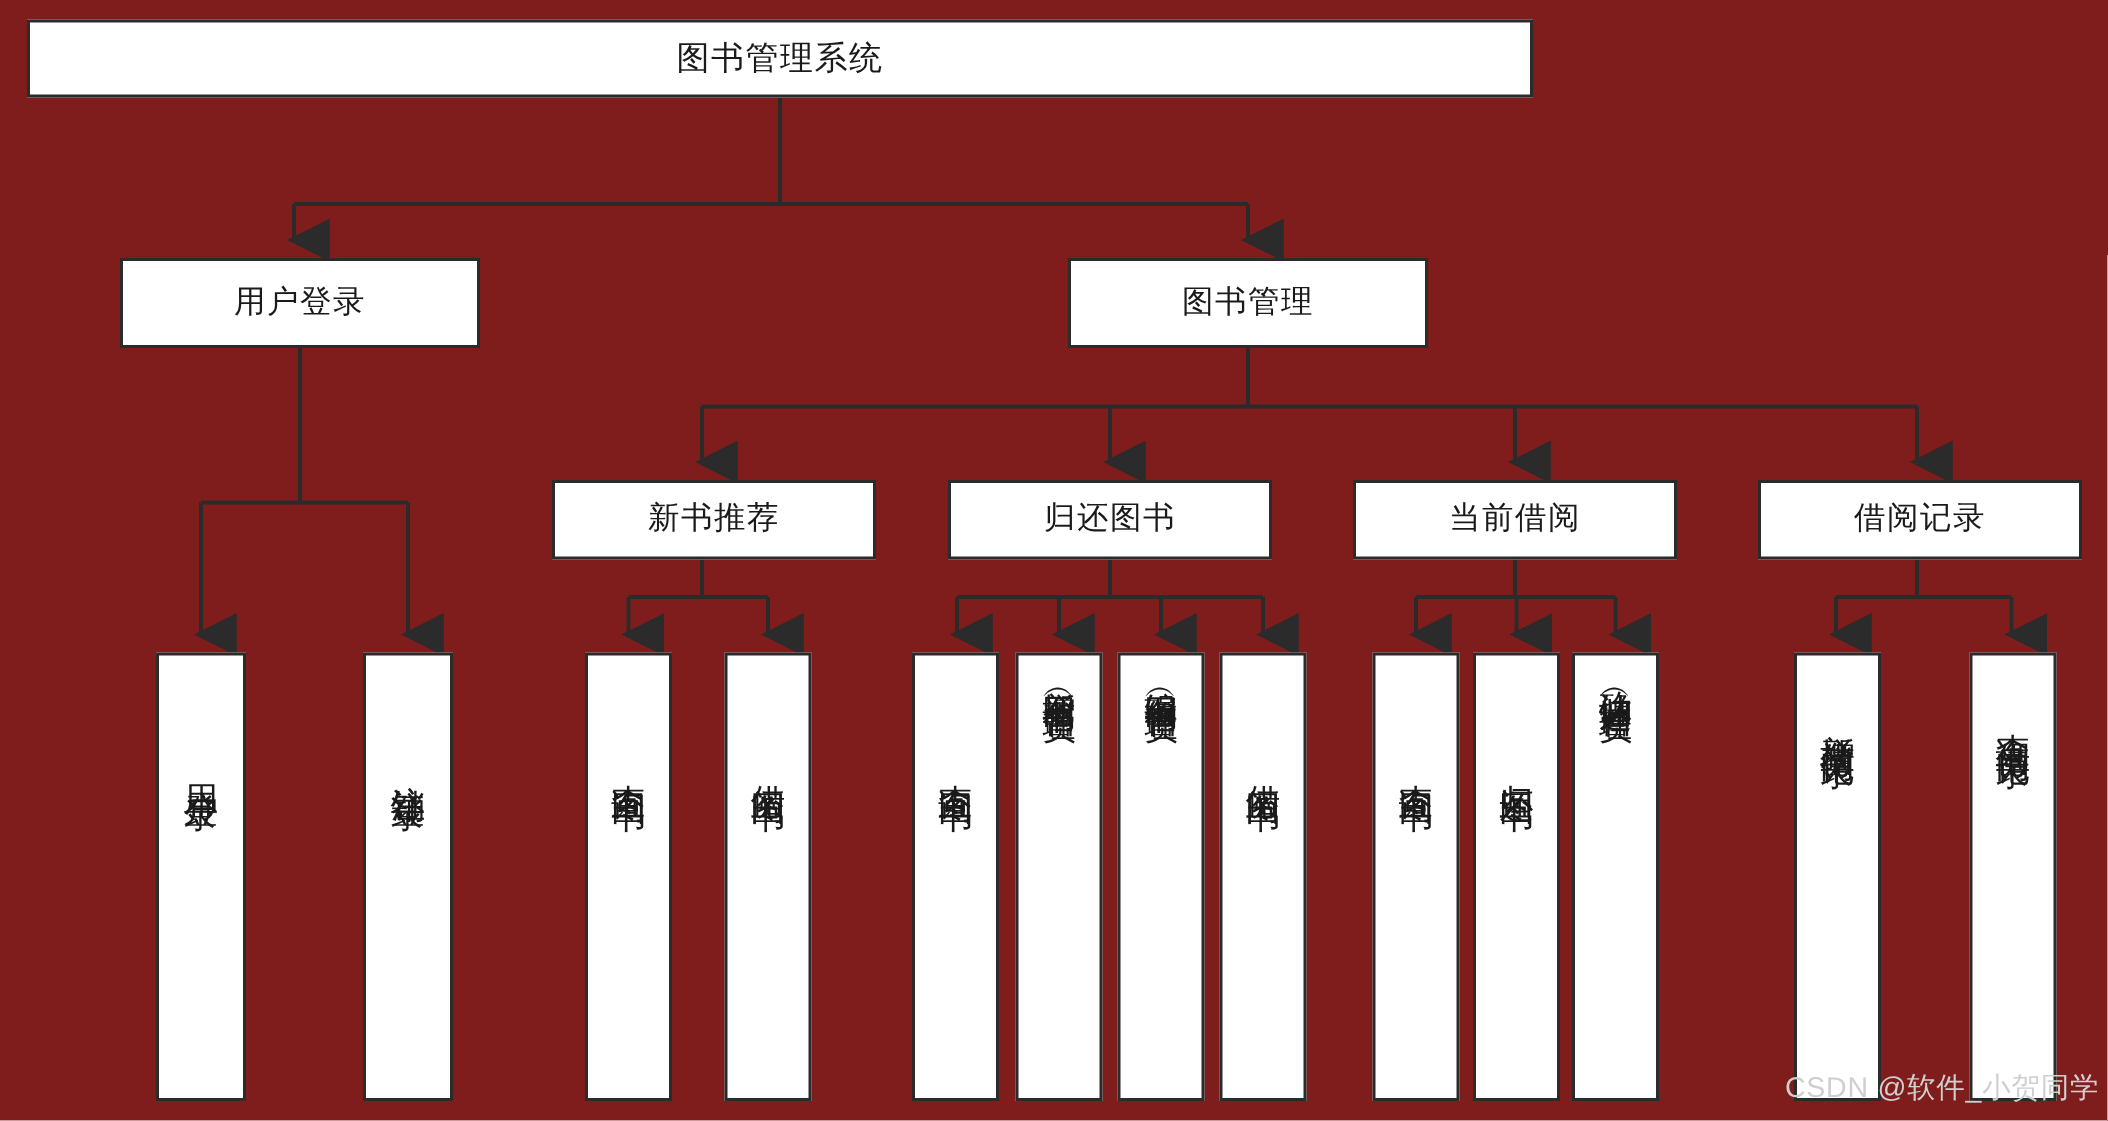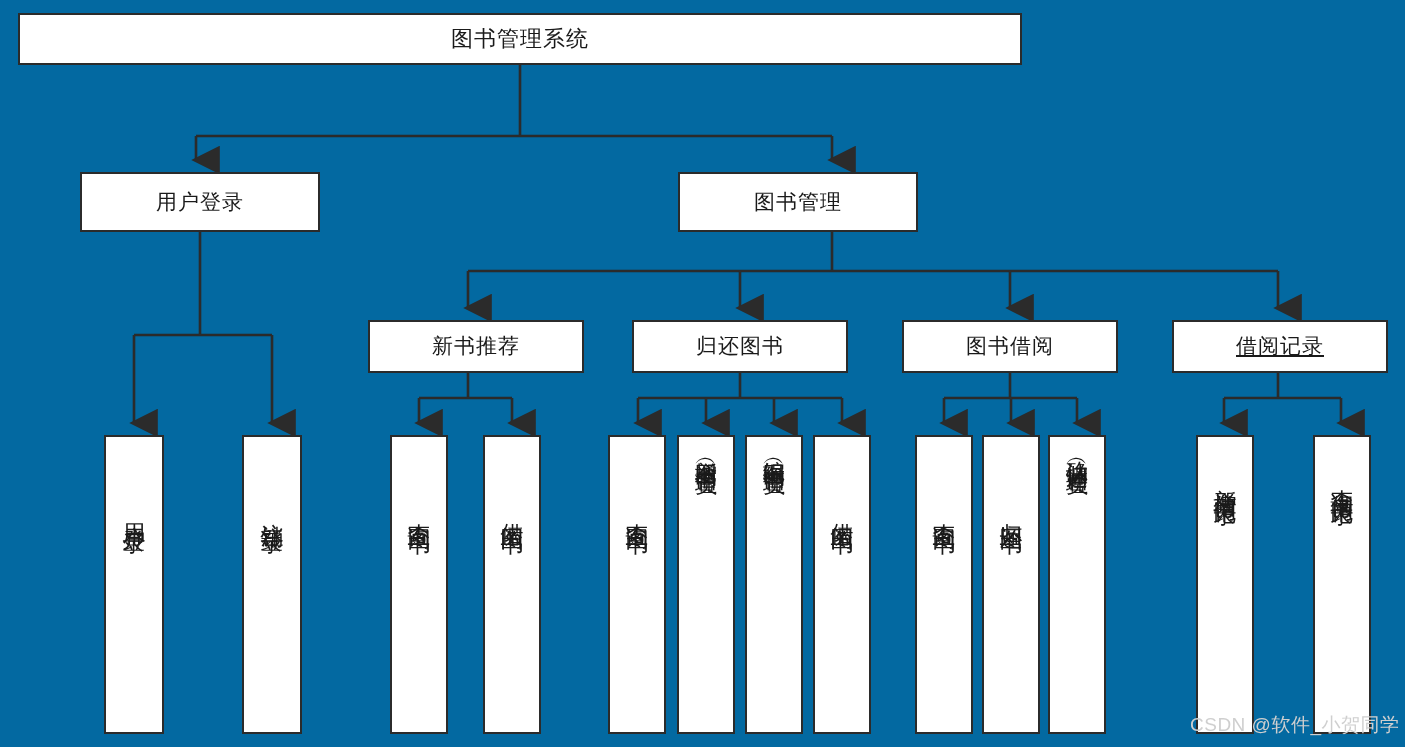--- a/index.html
+++ b/index.html
@@ -7,21 +7,21 @@
     padding: 0;
     background: #ffffff;
   }
   body {
     font-family: "Liberation Sans", "DejaVu Sans", sans-serif;
   }
   #canvas {
     position: relative;
     width: 1405px;
     height: 747px;
-    background: #0369a1;
+    background: #7f1d1d;
     overflow: hidden;
   }
   svg.edges {
     position: absolute;
     left: 0;
     top: 0;
     width: 1405px;
     height: 747px;
     pointer-events: none;
   }
@@ -130,34 +130,34 @@
     </g>
   </svg>
 
   <div class="node horizontal root" style="left:18px; top:13px; width:1004px; height:52px;">
     <span class="label">图书管理系统</span>
   </div>
 
   <div class="node horizontal" style="left:80px; top:172px; width:240px; height:60px;">
     <span class="label">用户登录</span>
   </div>
-  <div class="node horizontal" style="left:678px; top:172px; width:240px; height:60px;">
+  <div class="node horizontal" style="left:712px; top:172px; width:240px; height:60px;">
     <span class="label">图书管理</span>
   </div>
 
   <div class="node horizontal" style="left:368px; top:320px; width:216px; height:53px;">
     <span class="label">新书推荐</span>
   </div>
   <div class="node horizontal" style="left:632px; top:320px; width:216px; height:53px;">
     <span class="label">归还图书</span>
   </div>
   <div class="node horizontal" style="left:902px; top:320px; width:216px; height:53px;">
-    <span class="label">图书借阅</span>
-  </div>
-  <div class="node horizontal" style="left:1172px; top:320px; width:216px; height:53px;text-decoration:underline;">
+    <span class="label">当前借阅</span>
+  </div>
+  <div class="node horizontal" style="left:1172px; top:320px; width:216px; height:53px;">
     <span class="label">借阅记录</span>
   </div>
 
   <div class="node vertical" style="left:104px; top:435px; width:60px; height:299px; padding-top:68px;">
     <span class="label">用户登录</span>
   </div>
   <div class="node vertical" style="left:242px; top:435px; width:60px; height:299px; padding-top:68px;">
     <span class="label">注销登录</span>
   </div>
 

